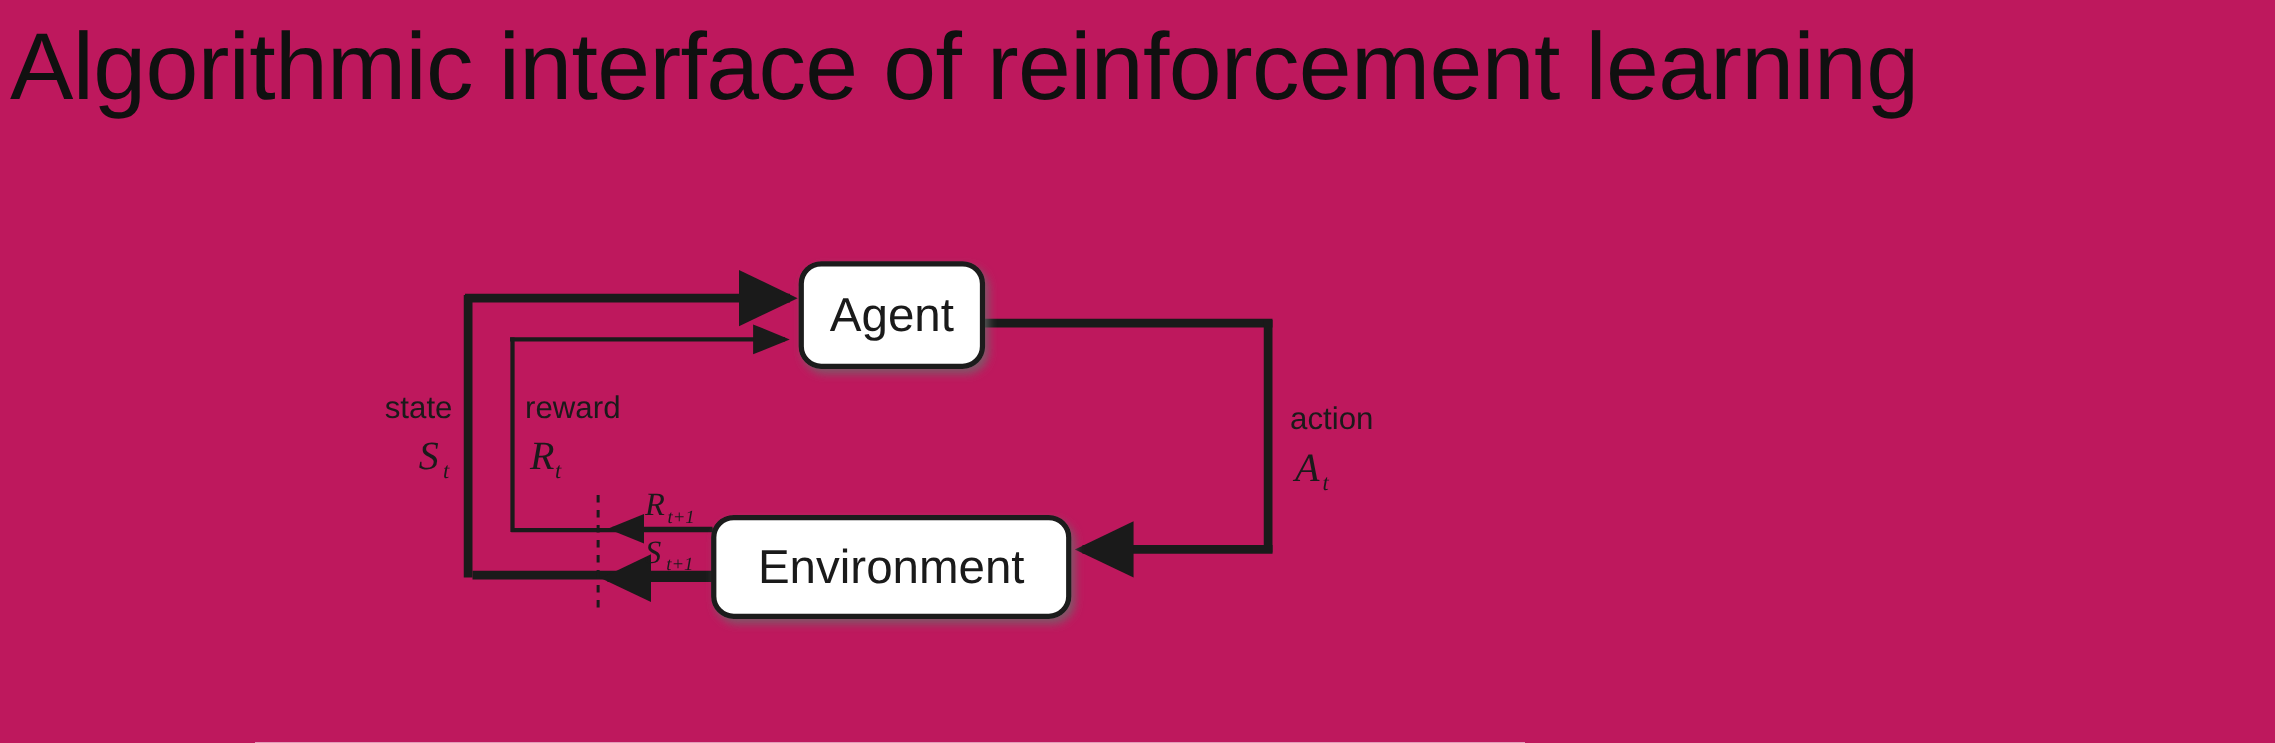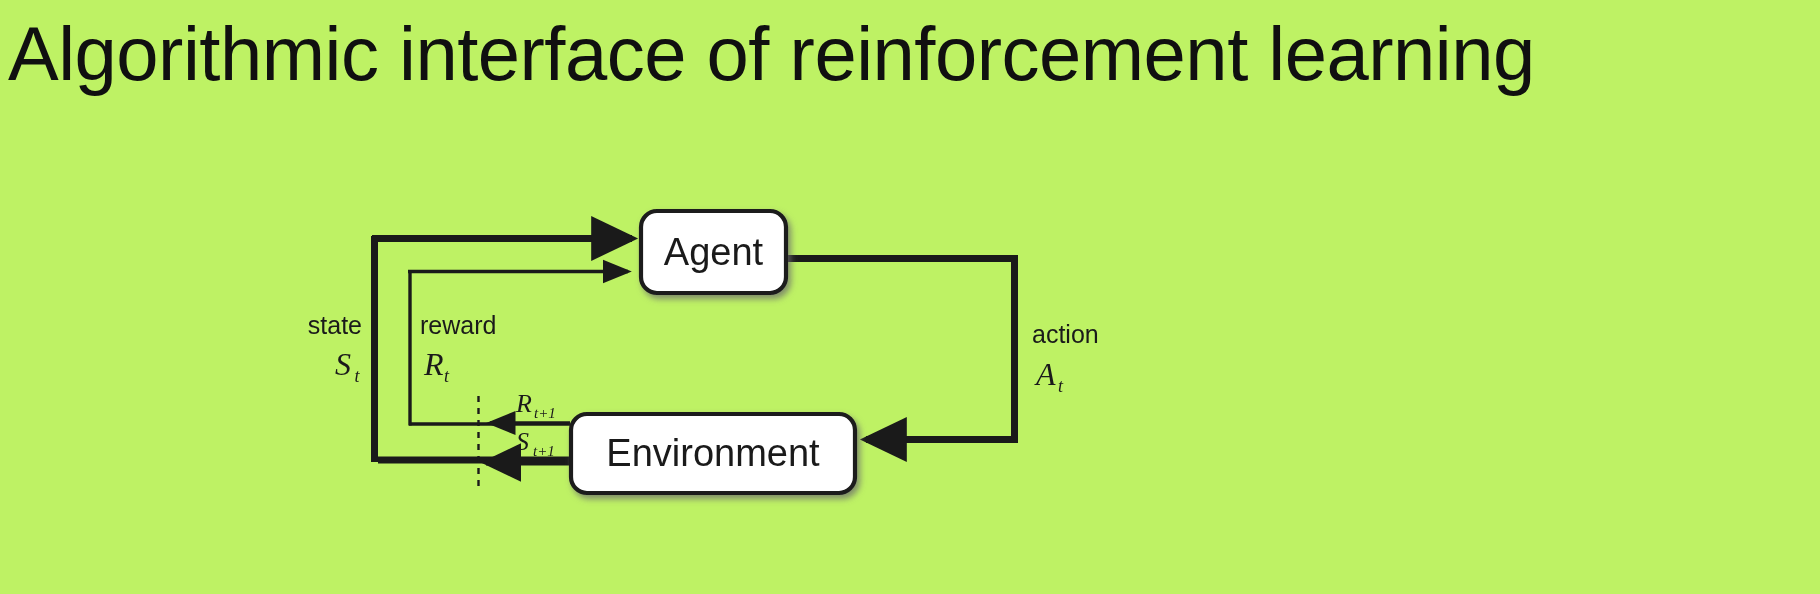--- a/index.html
+++ b/index.html
@@ -10,21 +10,21 @@
   body {
     width: 1820px;
     height: 594px;
     overflow: hidden;
     font-family: "Liberation Sans", sans-serif;
   }
   #slide {
     position: relative;
     width: 1820px;
     height: 594px;
-    background: #bef264;
+    background: #be185d;
   }
   #slide-title {
     position: absolute;
     left: 8px;
     top: 6px;
     width: 1800px;
     font-family: "Liberation Sans", sans-serif;
     font-size: 76px;
     font-weight: 400;
     line-height: 96px;

